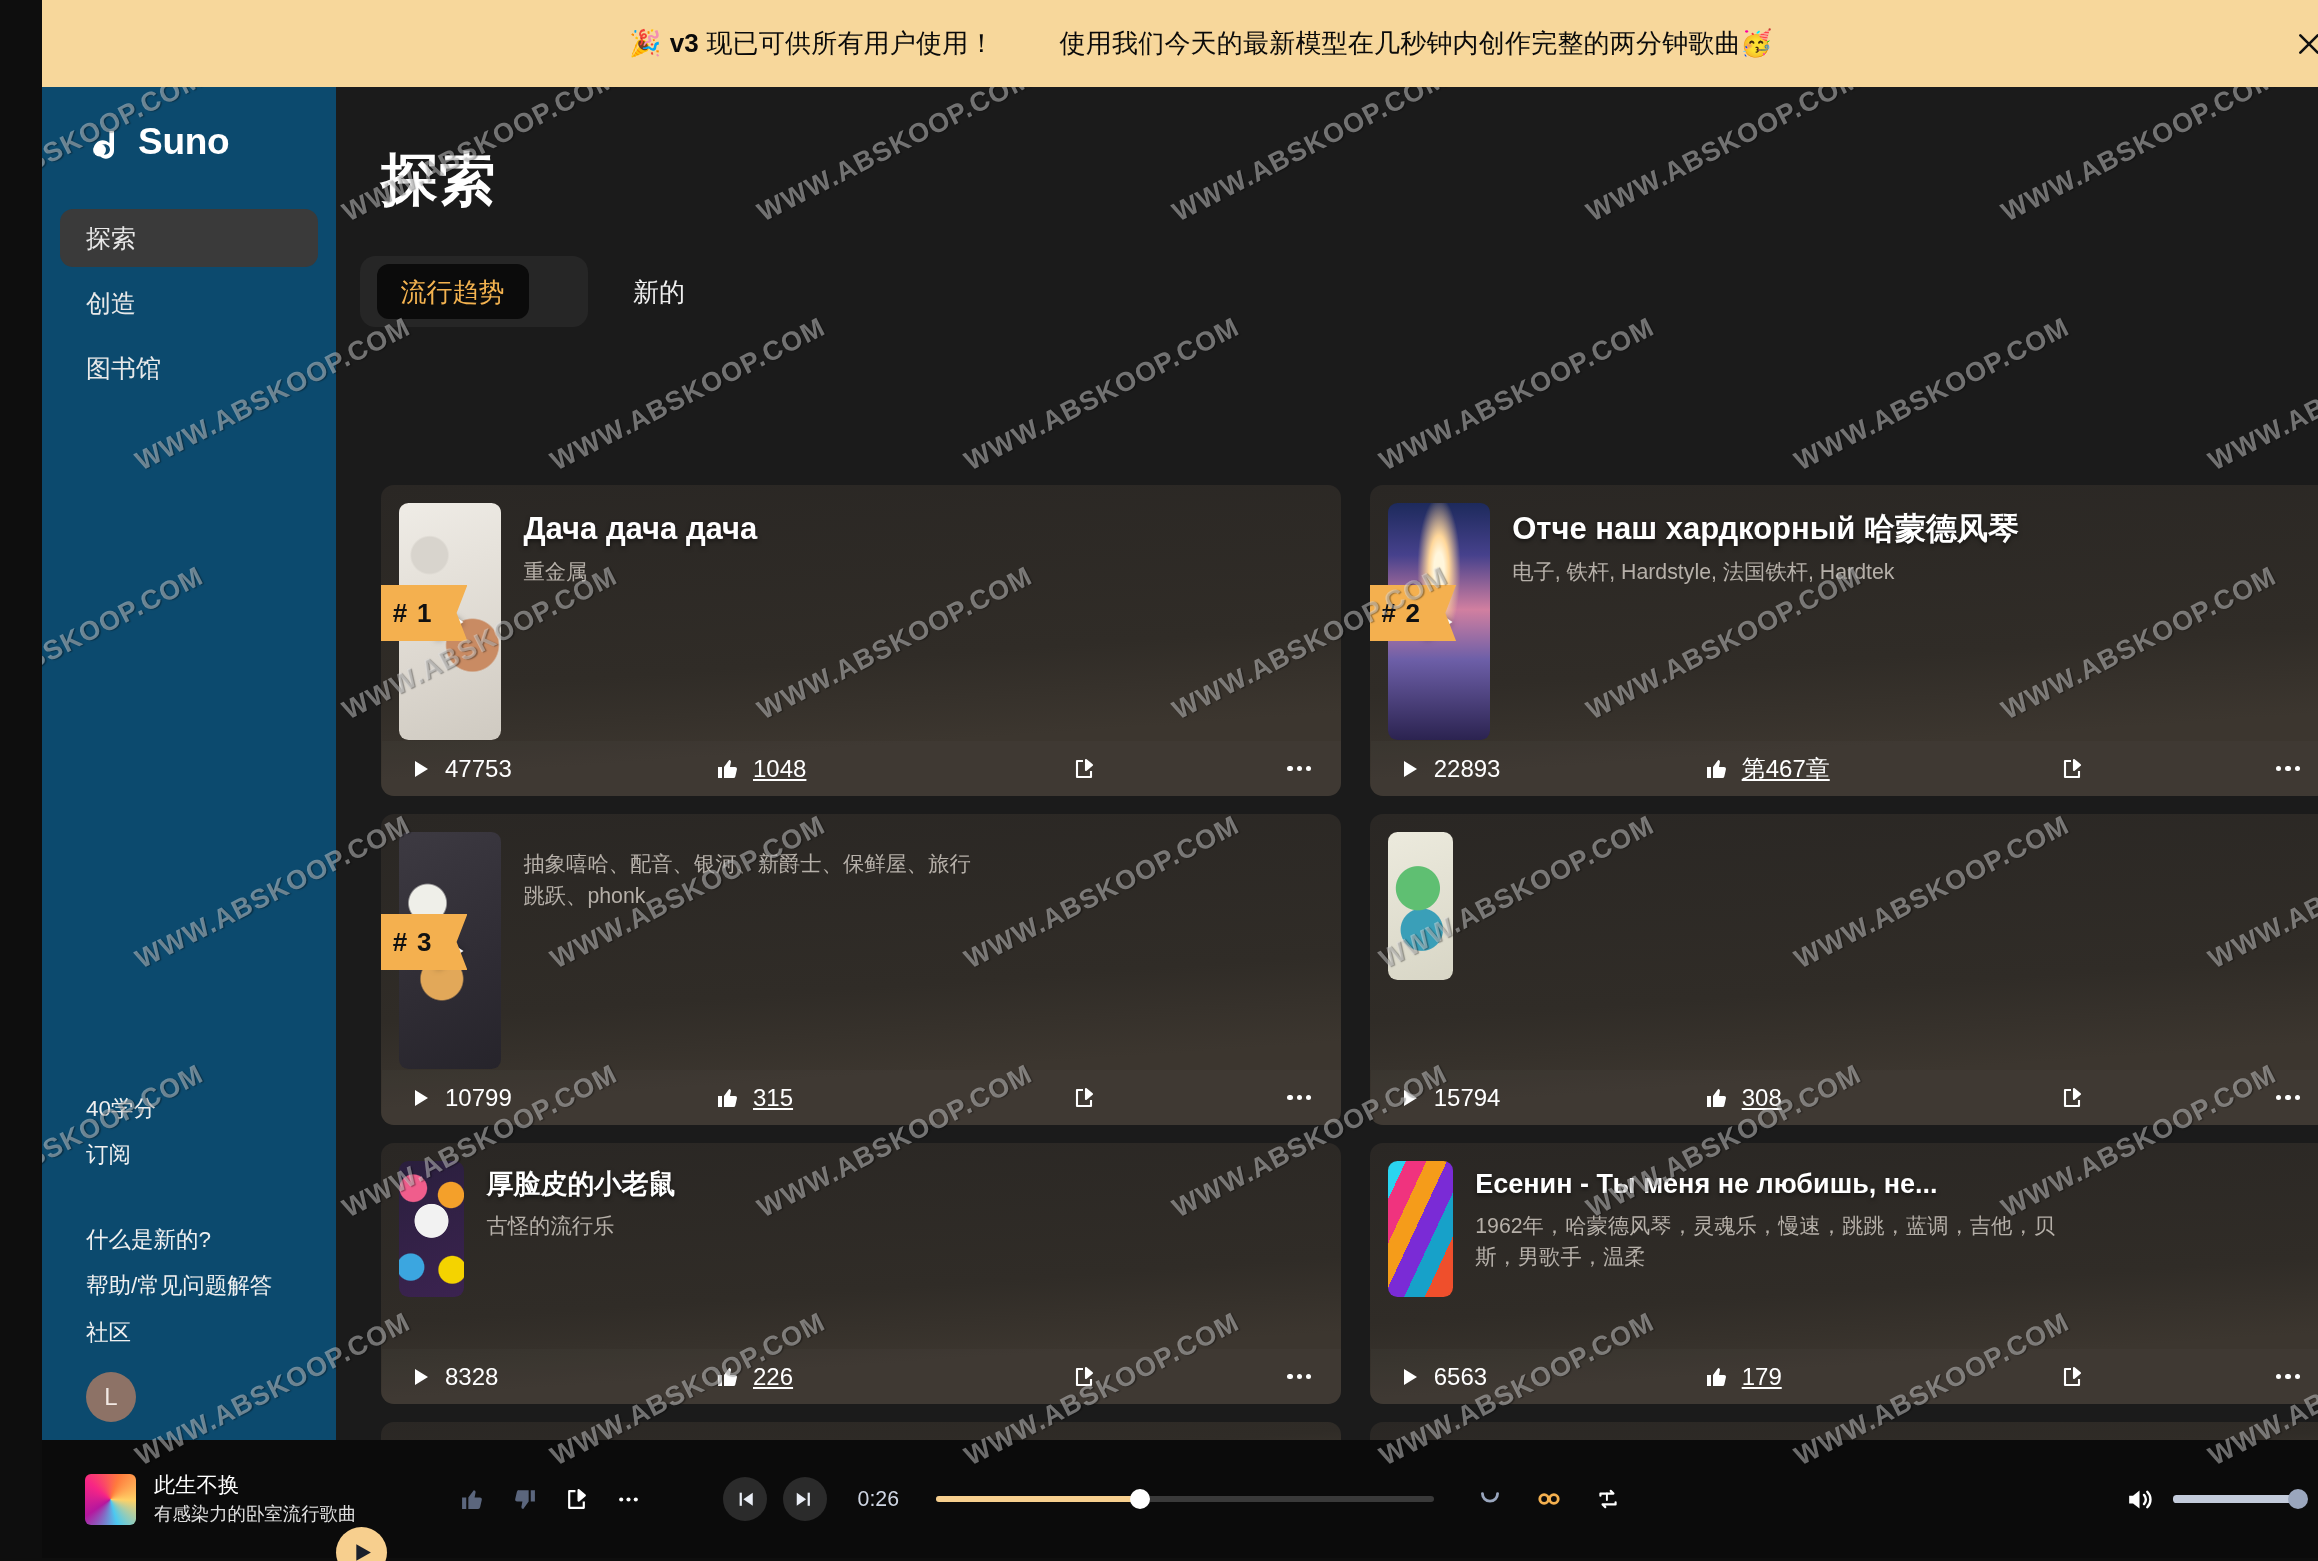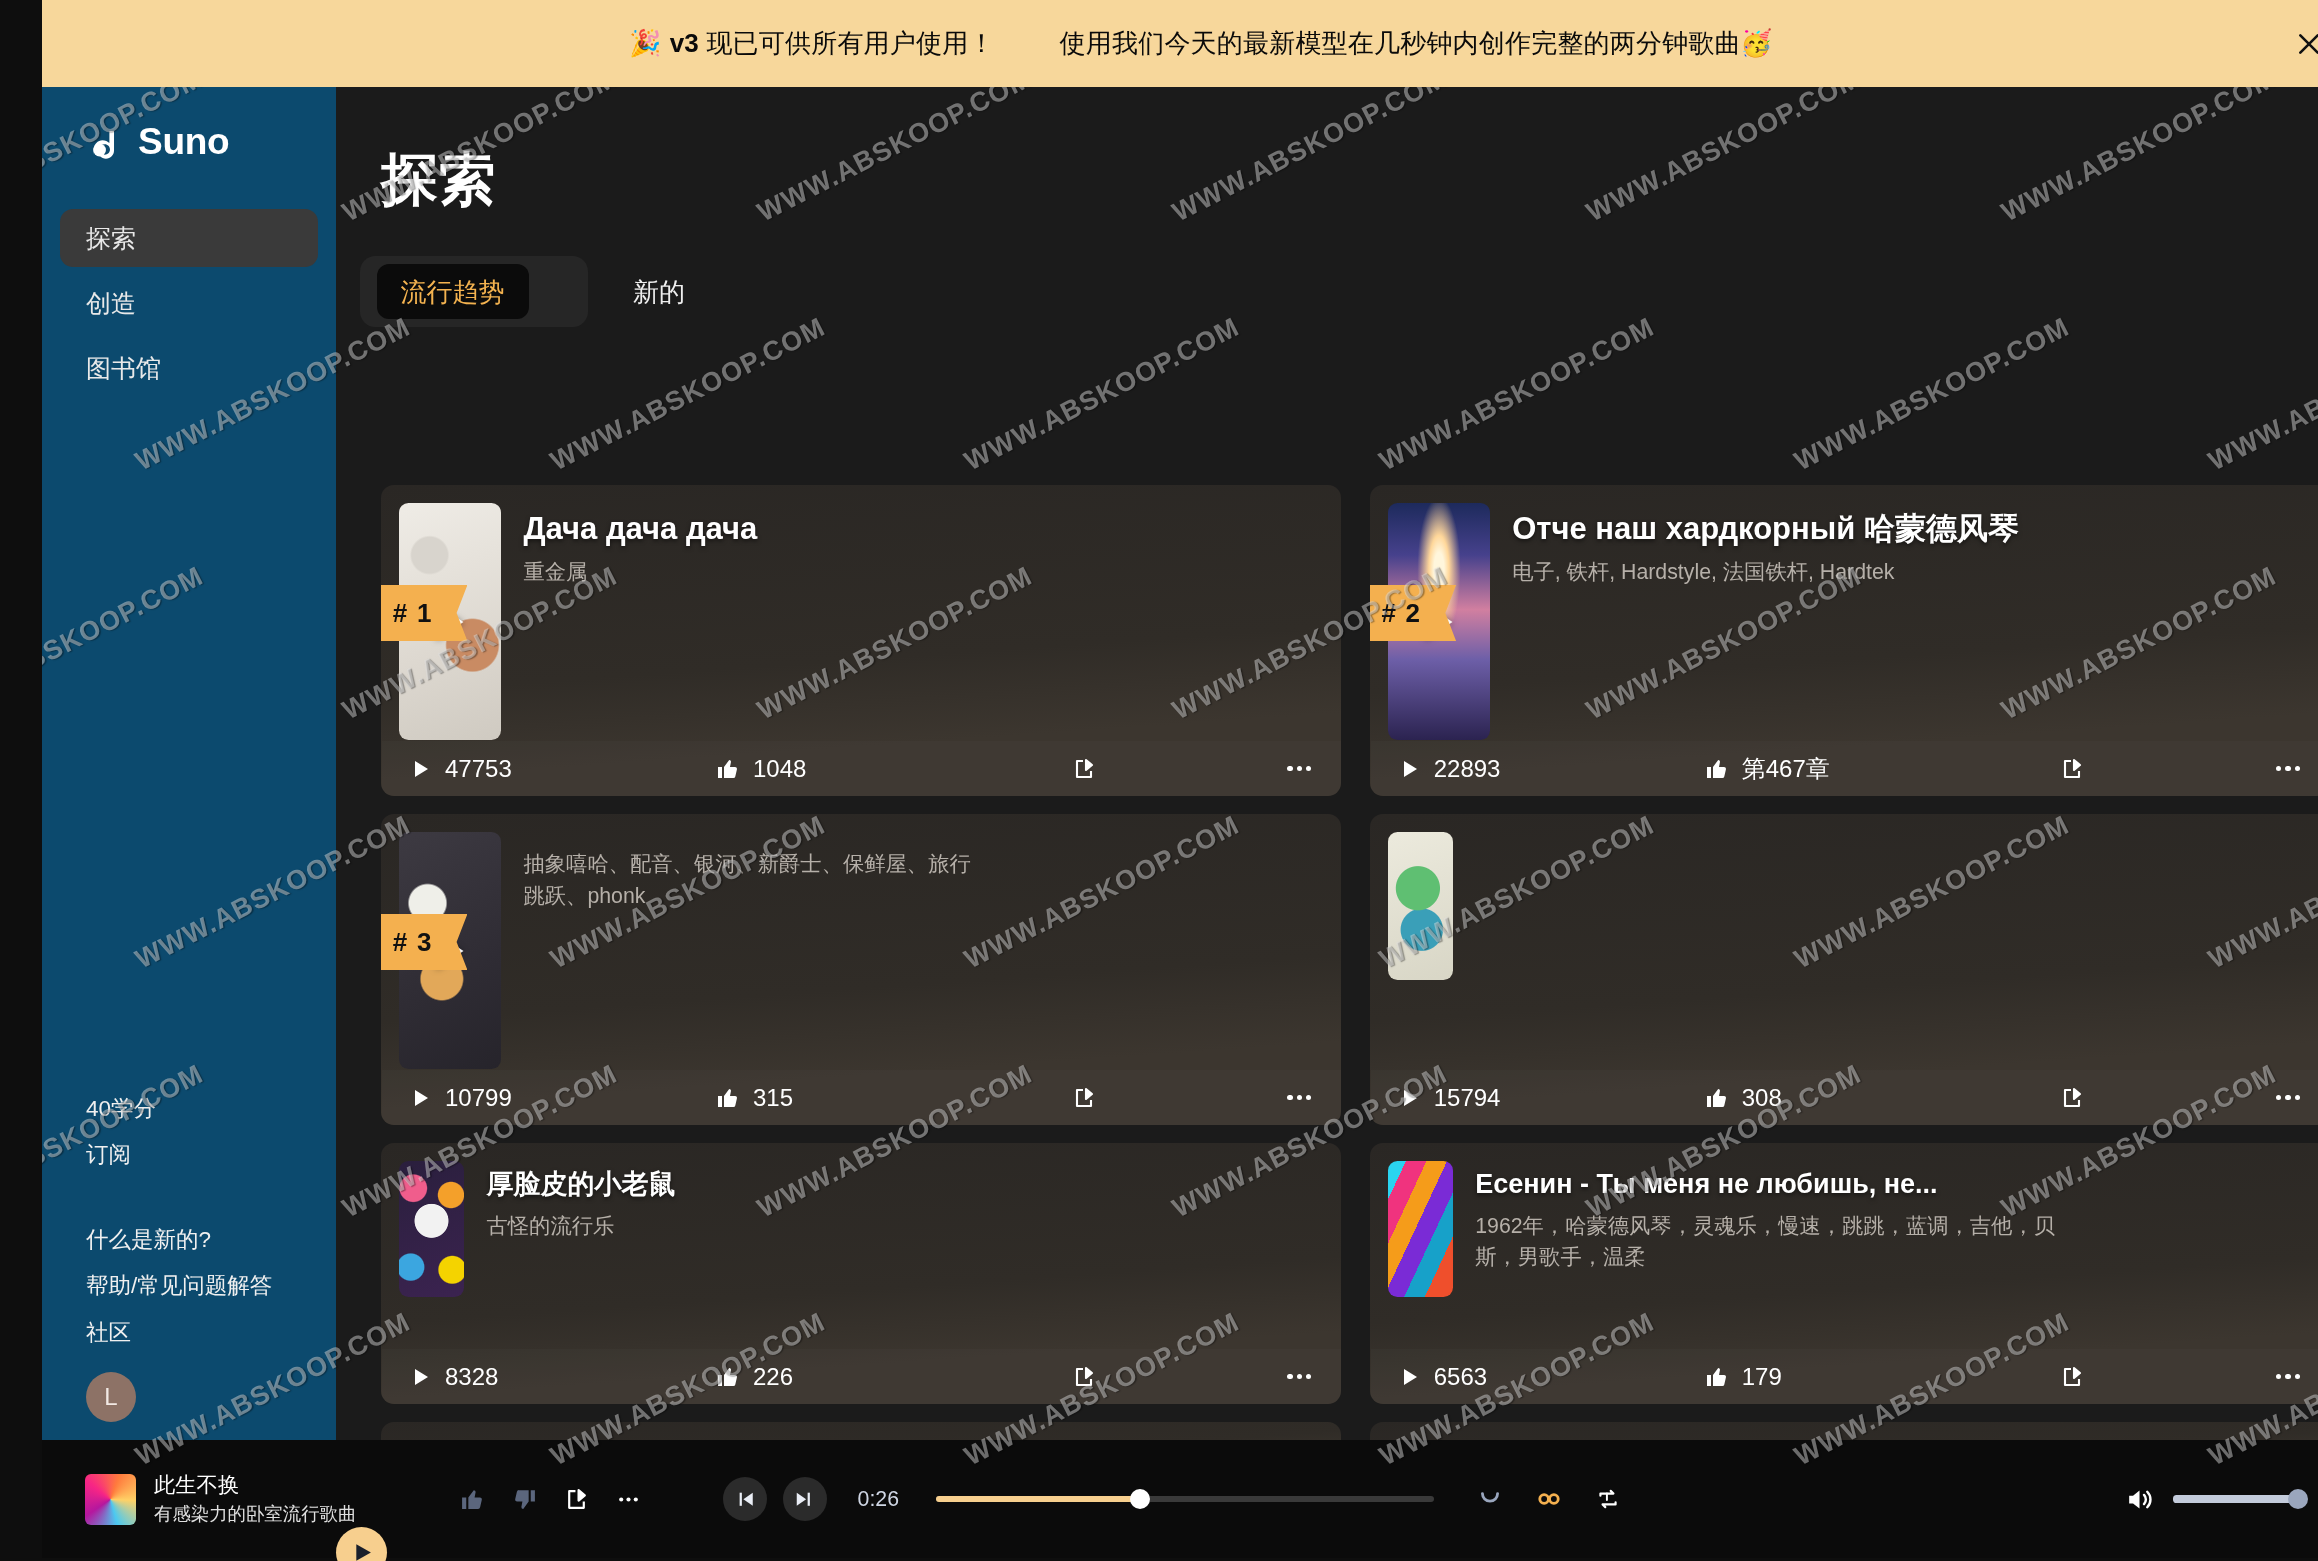--- a/index.html
+++ b/index.html
@@ -131,21 +131,21 @@
     min-width: 90px;
   }
 
   .card-footer {
     position: absolute; left: 1px; bottom: 0; width: 100%; height: 55px;
     display: flex; align-items: center;
     background: rgba(255,255,255,0.02);
   }
   .stat { display: flex; align-items: center; gap: 13px; color: #fff; font-size: 24px; }
   .stat.plays { margin-left: 26px; width: 308px; }
-  .stat.likes { width: 332px; }
+  .stat.likes { width: 332px; text-decoration: underline; }
   .act { display: flex; align-items: center; justify-content: center; cursor: pointer; }
   .act.share { width: 71px; }
   .act.more  { position: absolute; right: 31px; }
   .ic { width: 24px; height: 24px; display: inline-block; }
   .ic svg { width: 100%; height: 100%; display: block; }
   .dots { display: flex; gap: 4.1px; }
   .dots i { width: 5.3px; height: 5.3px; border-radius: 50%; background: #fff; display: block; }
 
   
   .player {

